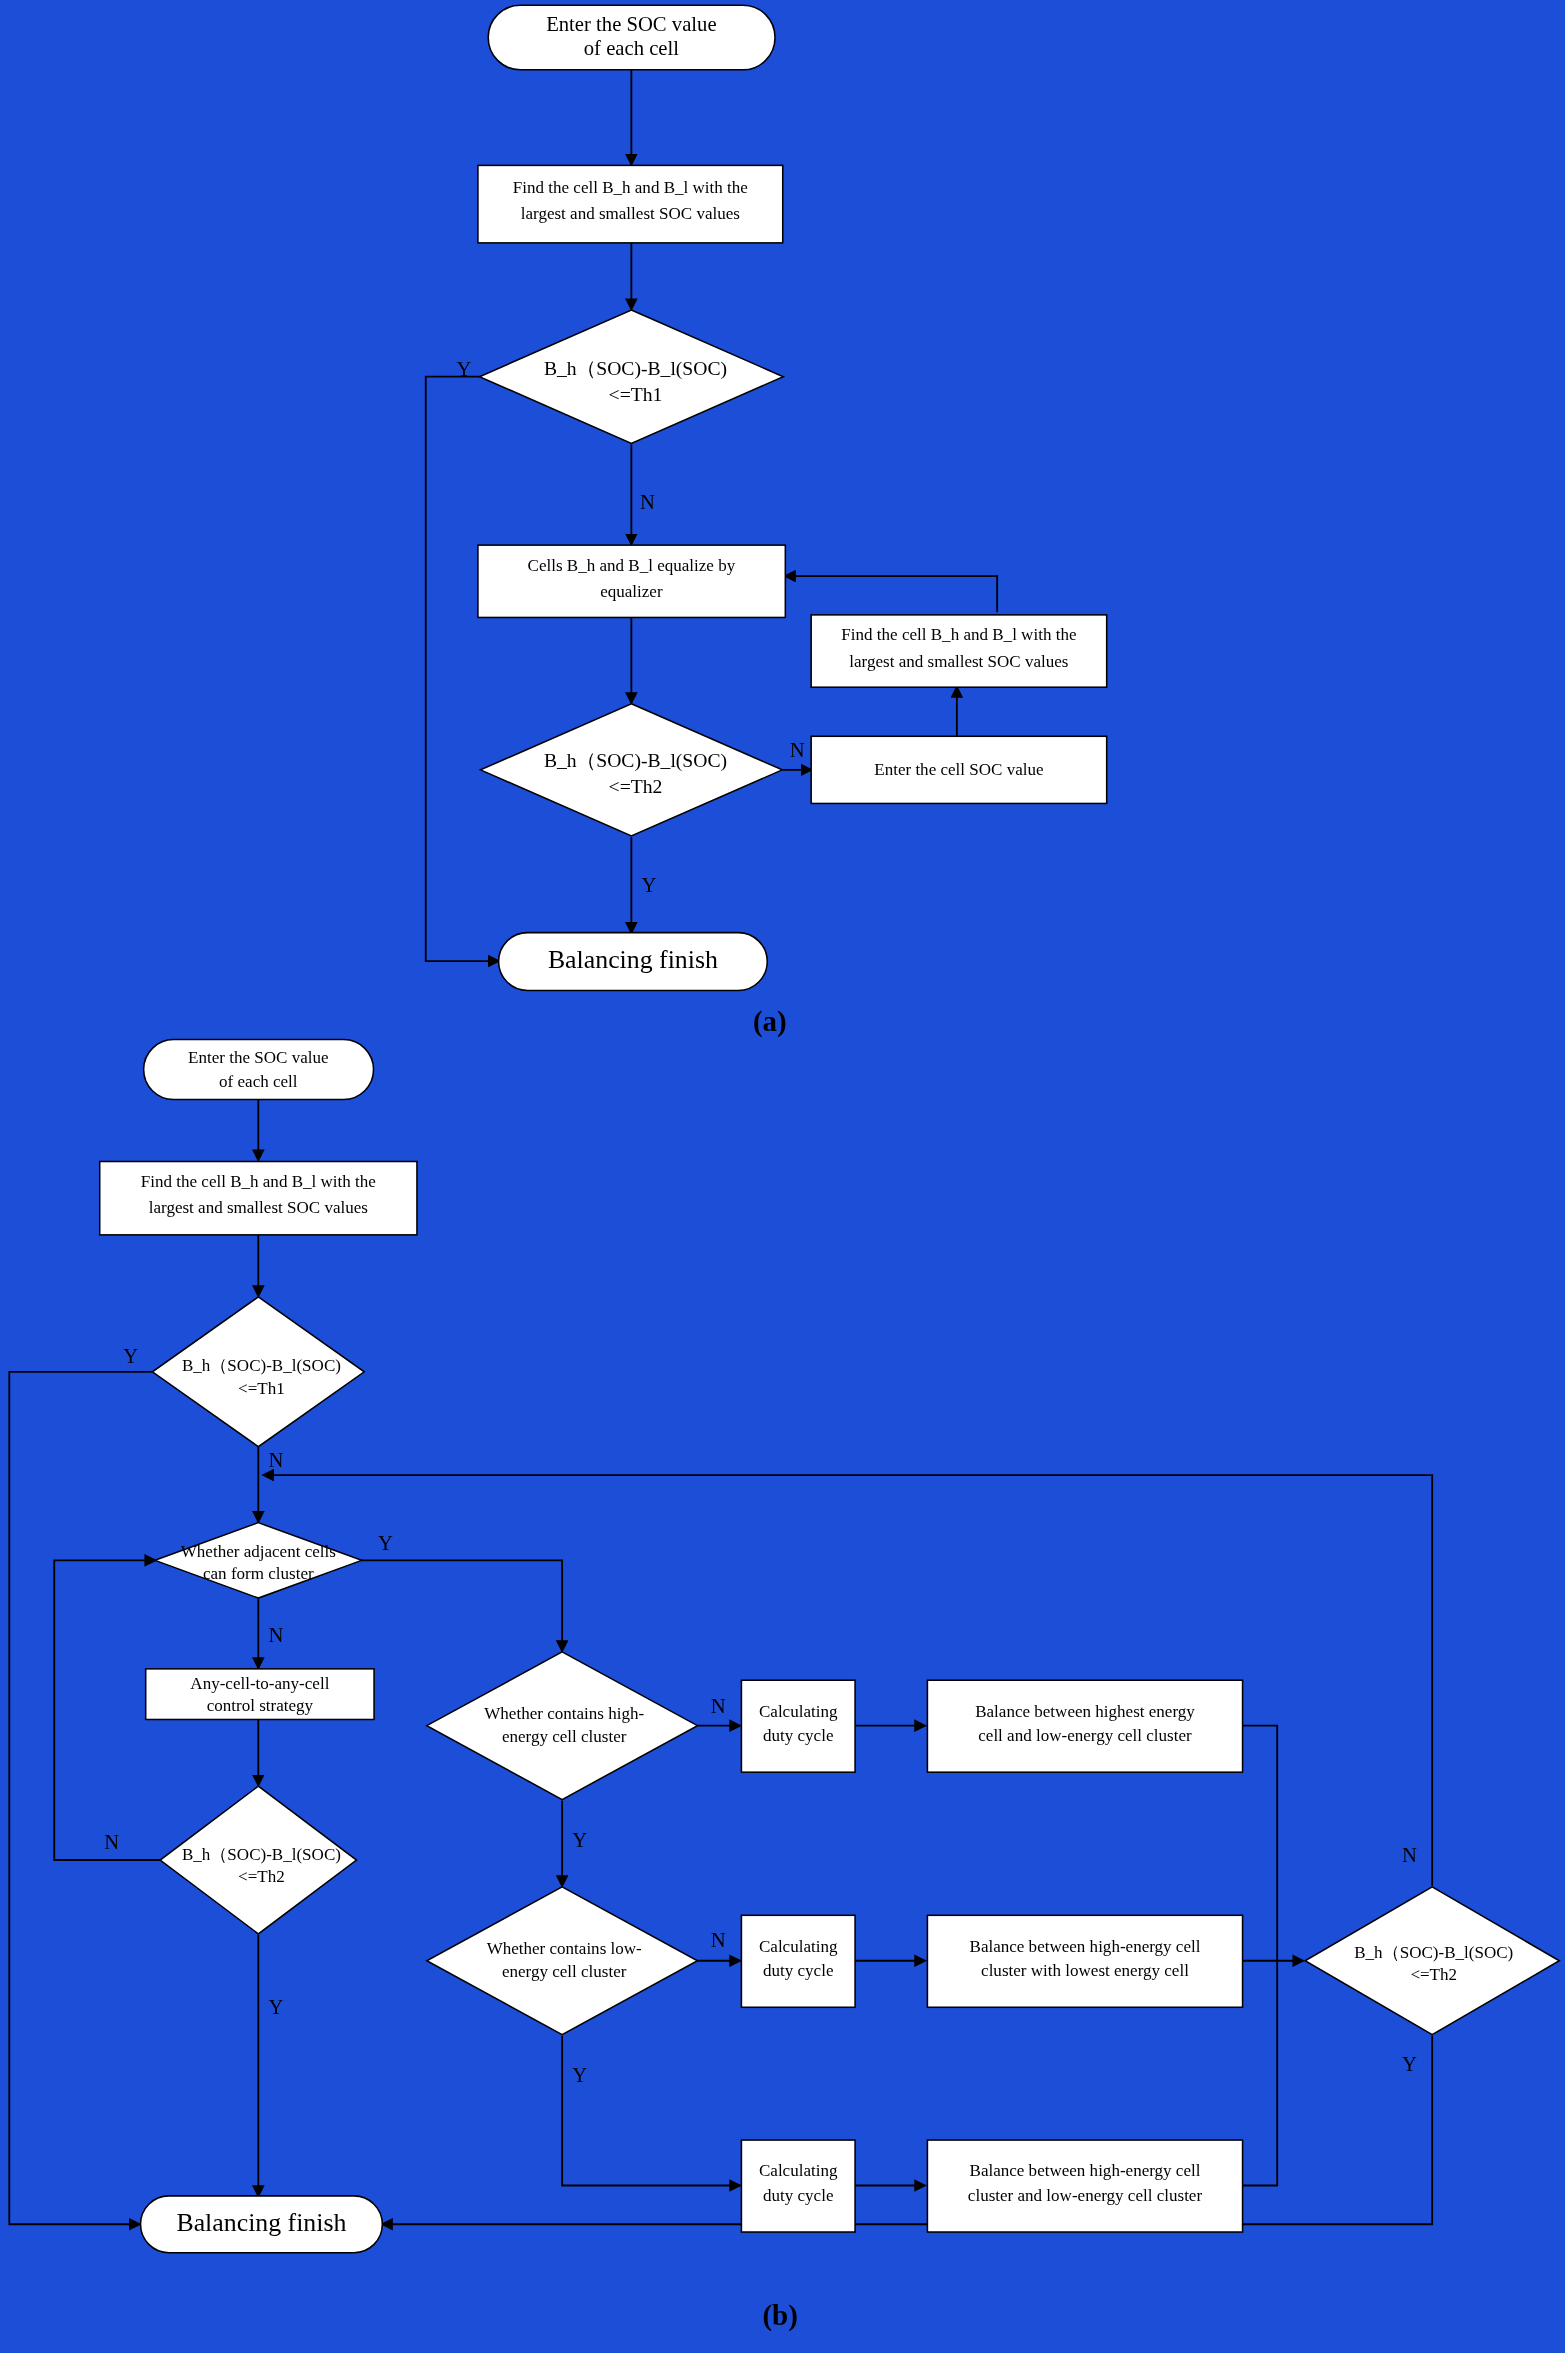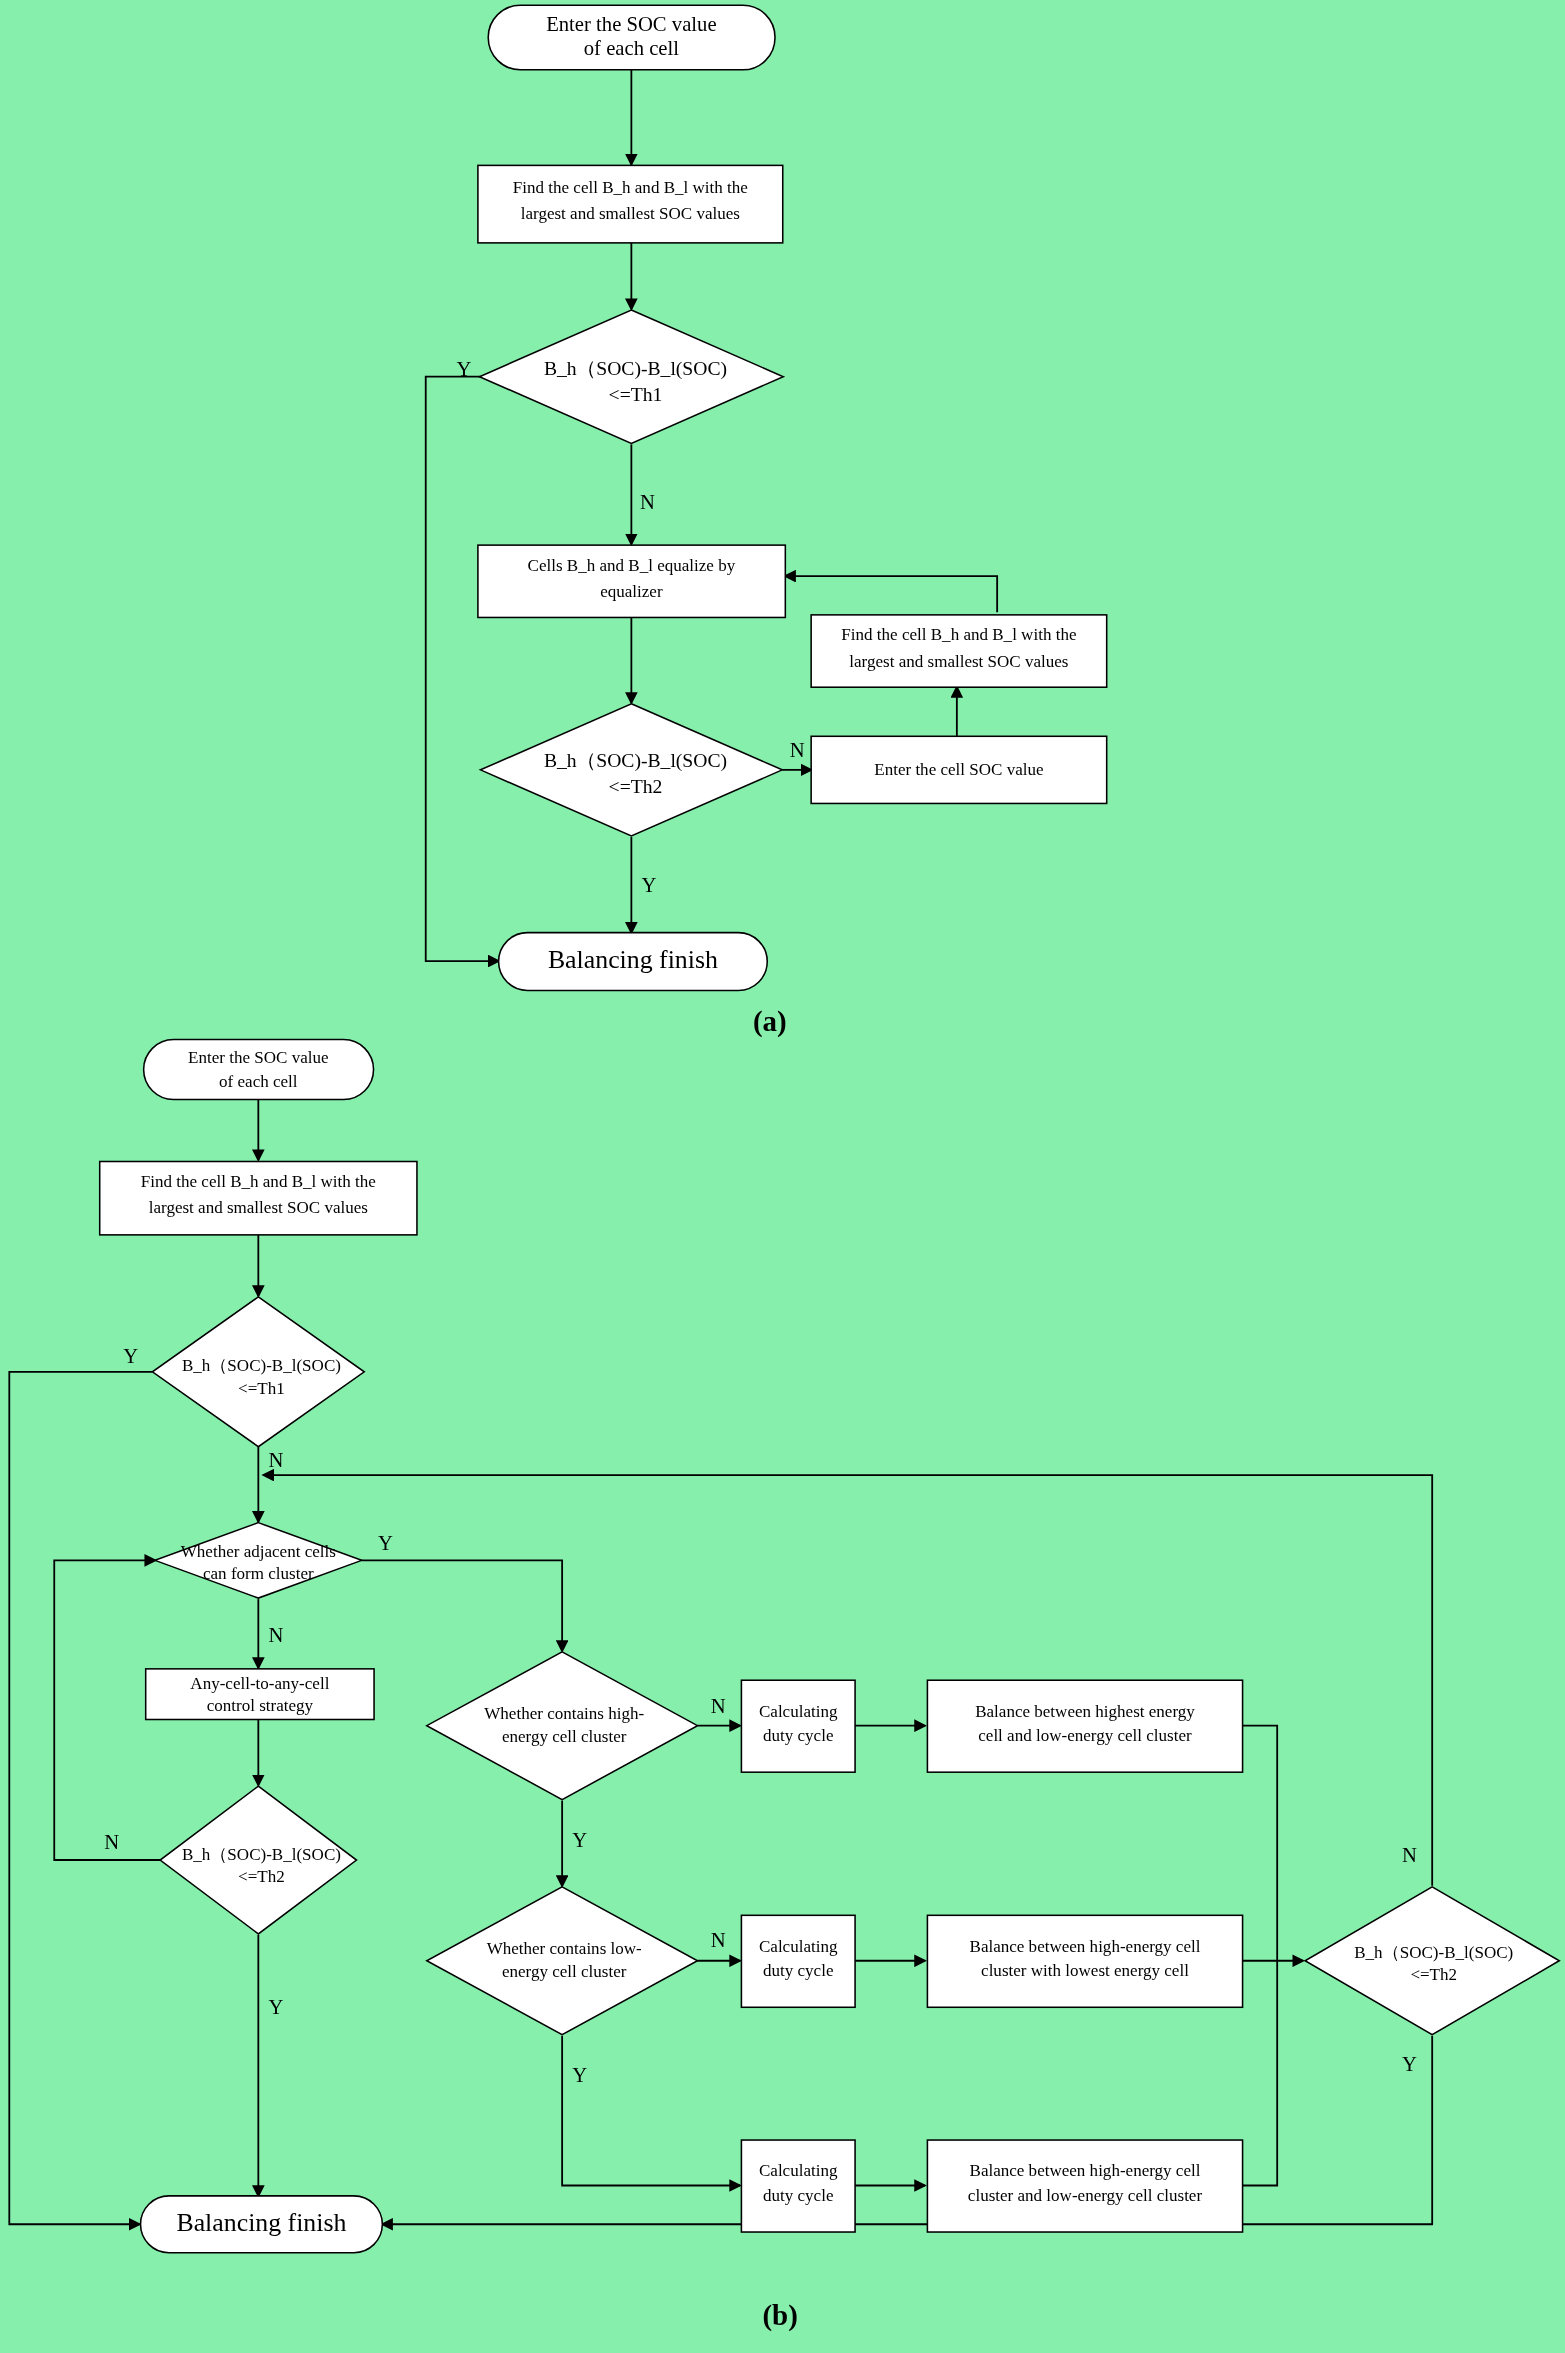--- a/index.html
+++ b/index.html
@@ -8,21 +8,21 @@
     background: #ffffff;
   }
   body {
     font-family: "Liberation Serif", "DejaVu Serif", serif;
     color: #000000;
   }
   #page {
     position: relative;
     width: 1566px;
     height: 2354px;
-    background: #86efac;
+    background: #1d4ed8;
     overflow: hidden;
   }
   svg.flow {
     position: absolute;
     left: 0;
     top: 0;
     width: 1566px;
     height: 2354px;
   }
   .shape-stroke { stroke: #000000; stroke-width: 3; fill: #ffffff; }

